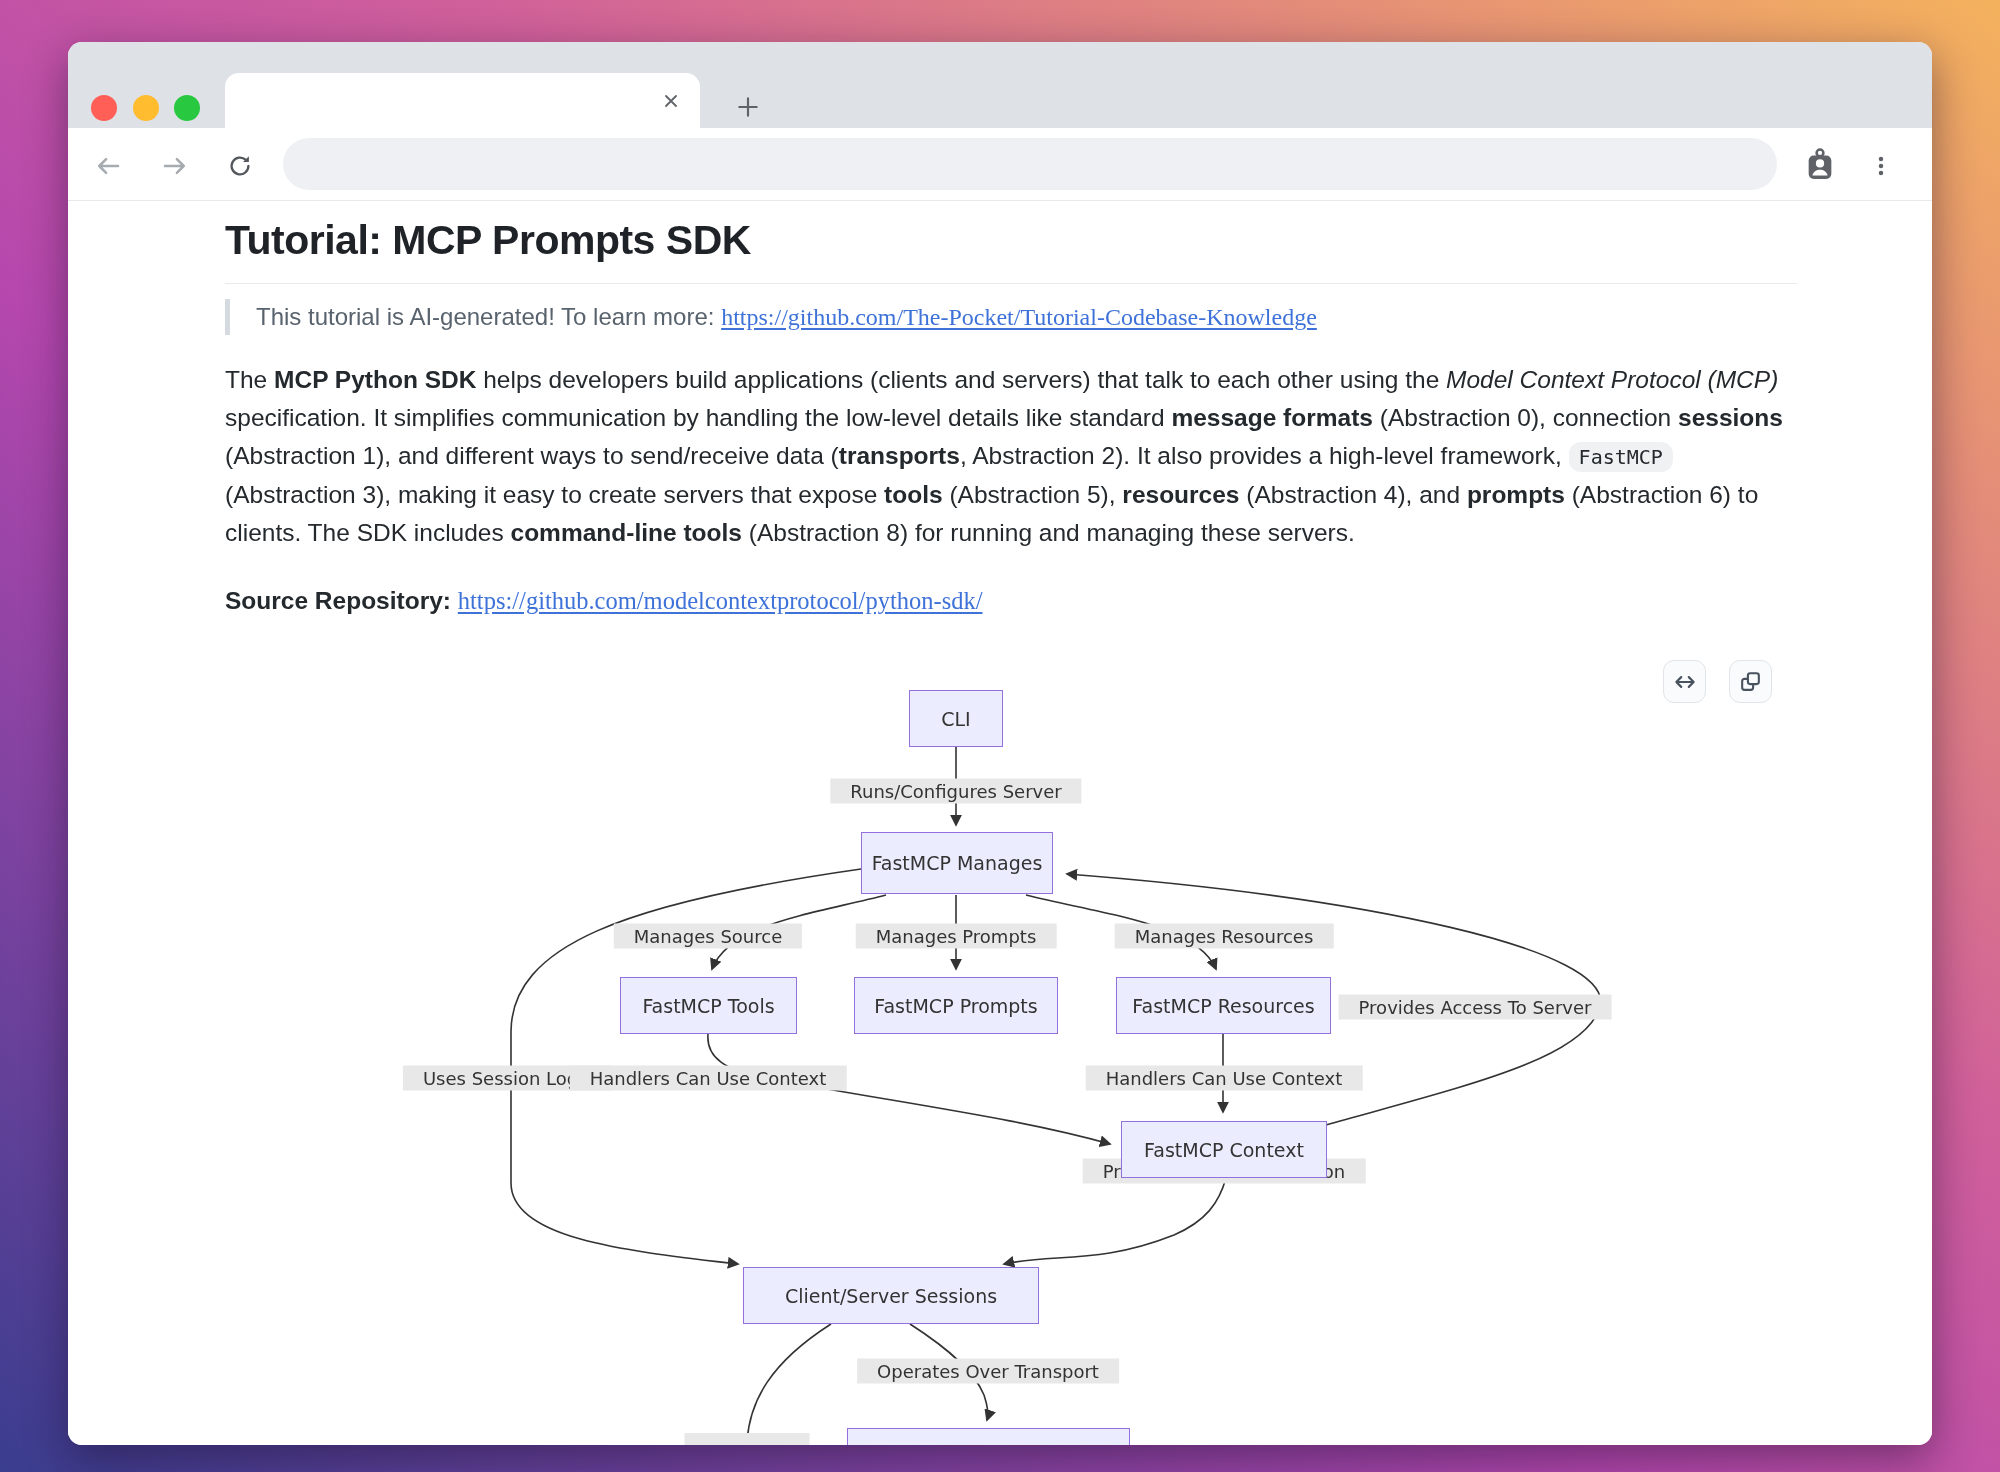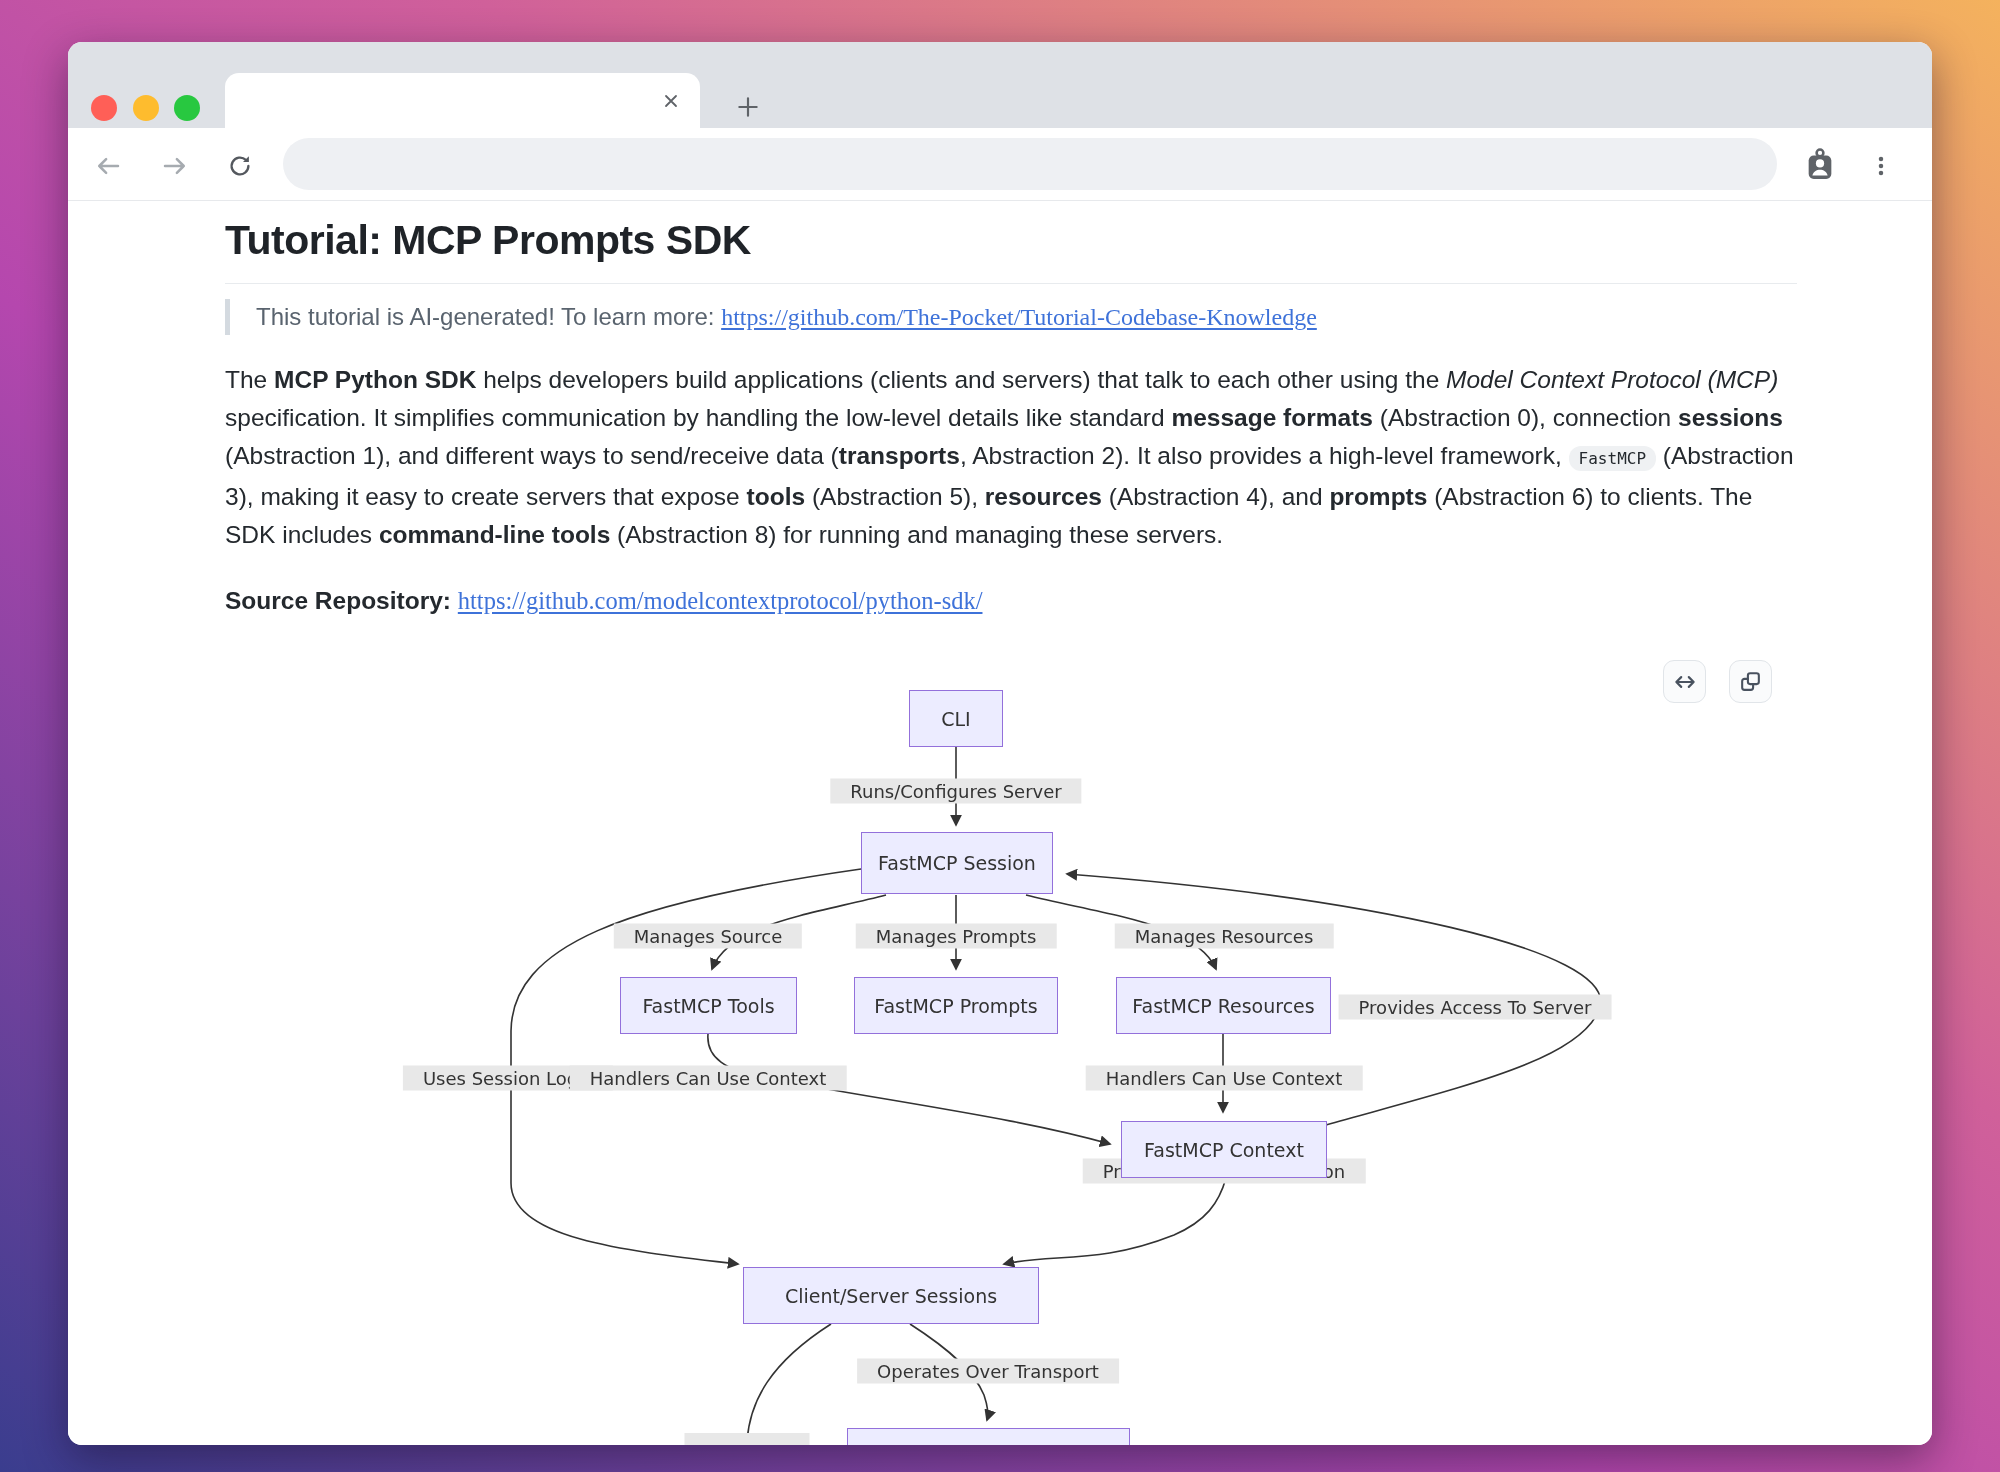--- a/index.html
+++ b/index.html
@@ -38,21 +38,21 @@
   .menu-btn{position:absolute; left:1796px; top:21px; width:34px; height:34px; display:flex; align-items:center; justify-content:center;}
   
   .content{position:absolute; left:0; top:159px; width:1864px; height:1244px; background:#fff; overflow:hidden;}
   .page-title{position:absolute; left:157px; top:16px; font-size:41px; font-weight:700; color:#1f2328; letter-spacing:-.5px;}
   .title-rule{position:absolute; left:157px; top:82px; width:1572px; height:0; border-top:1px solid #e8ebee;}
   .callout{position:absolute; left:157px; top:98px; width:1500px; border-left:5px solid #d4dae0; padding:4px 0 4px 26px; font-size:24px; color:var(--muted-text);}
   a.link{color:var(--link); text-decoration:underline; text-underline-offset:3px; cursor:pointer;font-family:Liberation Serif, serif;}
   .intro{position:absolute; left:157px; top:160px; width:1580px; font-size:24.5px; line-height:38px; color:var(--body-text);}
   .intro strong{font-weight:700;}
   .intro em{font-style:italic;}
-  .intro code{font-family:"DejaVu Sans Mono", monospace; font-size:16px; background:#eff1f3; border-radius:12px; padding:3px 10px; white-space:nowrap;}
+  .intro code{font-family:"DejaVu Sans Mono", monospace; font-size:20px; background:#eff1f3; border-radius:12px; padding:3px 10px; white-space:nowrap;}
   .source-line{position:absolute; left:157px; top:386px; font-size:24.5px; color:var(--body-text);}
   .source-line .lbl{font-weight:700;}
   
   .diagram-tools{position:absolute; left:1595px; top:459px; display:flex; gap:23px;}
   .icon-btn{width:43px; height:43px; border:1px solid #e1e5e9; border-radius:11px; background:#fafbfc; display:flex; align-items:center; justify-content:center; cursor:pointer;}
   .edges-svg{position:absolute; left:0; top:0; width:1864px; height:1244px; pointer-events:none;}
   .node{position:absolute; background:var(--node-fill); border:1.4px solid var(--node-border); color:#333;
         font-family:"DejaVu Sans", sans-serif; font-size:19px; display:flex; align-items:center; justify-content:center; text-align:center;}
   .edge-label{position:absolute; transform:translate(-50%,-50%); background:var(--edge-label-bg); color:#333;
         font-family:"DejaVu Sans", sans-serif; font-size:18px; padding:2px 20px; white-space:nowrap;}
@@ -160,21 +160,21 @@
         <div class="edge-label" style="left: 888px; top: 735px;">Manages Prompts</div>
         <div class="edge-label" style="left: 1156px; top: 735px;">Manages Resources</div>
         <div class="edge-label" style="left: 1407px; top: 806px;">Provides Access To Server</div>
         <div class="edge-label" style="left: 440px; top: 877px;">Uses Session Logic</div>
         <div class="edge-label" style="left: 640px; top: 877px;">Handlers Can Use Context</div>
         <div class="edge-label" style="left: 1156px; top: 877px;">Handlers Can Use Context</div>
         <div class="edge-label" style="left: 1156px; top: 970px;">Provides Access To Session</div>
         <div class="edge-label" style="left: 920px; top: 1170px;">Operates Over Transport</div>
         <div class="edge-label cut" style="left: 679px; top: 1240px; width: 125px; height: 16px;"></div>
         <div class="node" style="left: 841px; top: 489px; width: 94px; height: 57px;">CLI</div>
-        <div class="node" style="left: 793px; top: 631px; width: 192px; height: 62px;">FastMCP Session</div>
+        <div class="node" style="left: 793px; top: 631px; width: 192px; height: 62px;">FastMCP Manages</div>
         <div class="node" style="left: 552px; top: 776px; width: 177px; height: 57px;">FastMCP Tools</div>
         <div class="node" style="left: 786px; top: 776px; width: 204px; height: 57px;">FastMCP Prompts</div>
         <div class="node" style="left: 1048px; top: 776px; width: 215px; height: 57px;">FastMCP Resources</div>
         <div class="node" style="left: 1053px; top: 920px; width: 206px; height: 57px;">FastMCP Context</div>
         <div class="node" style="left: 675px; top: 1066px; width: 296px; height: 57px;">Client/Server Sessions</div>
         <div class="node" style="left: 779px; top: 1227px; width: 283px; height: 60px;"></div>
       </div>
 
     <div class="diagram-tools">
       <div class="icon-btn">

